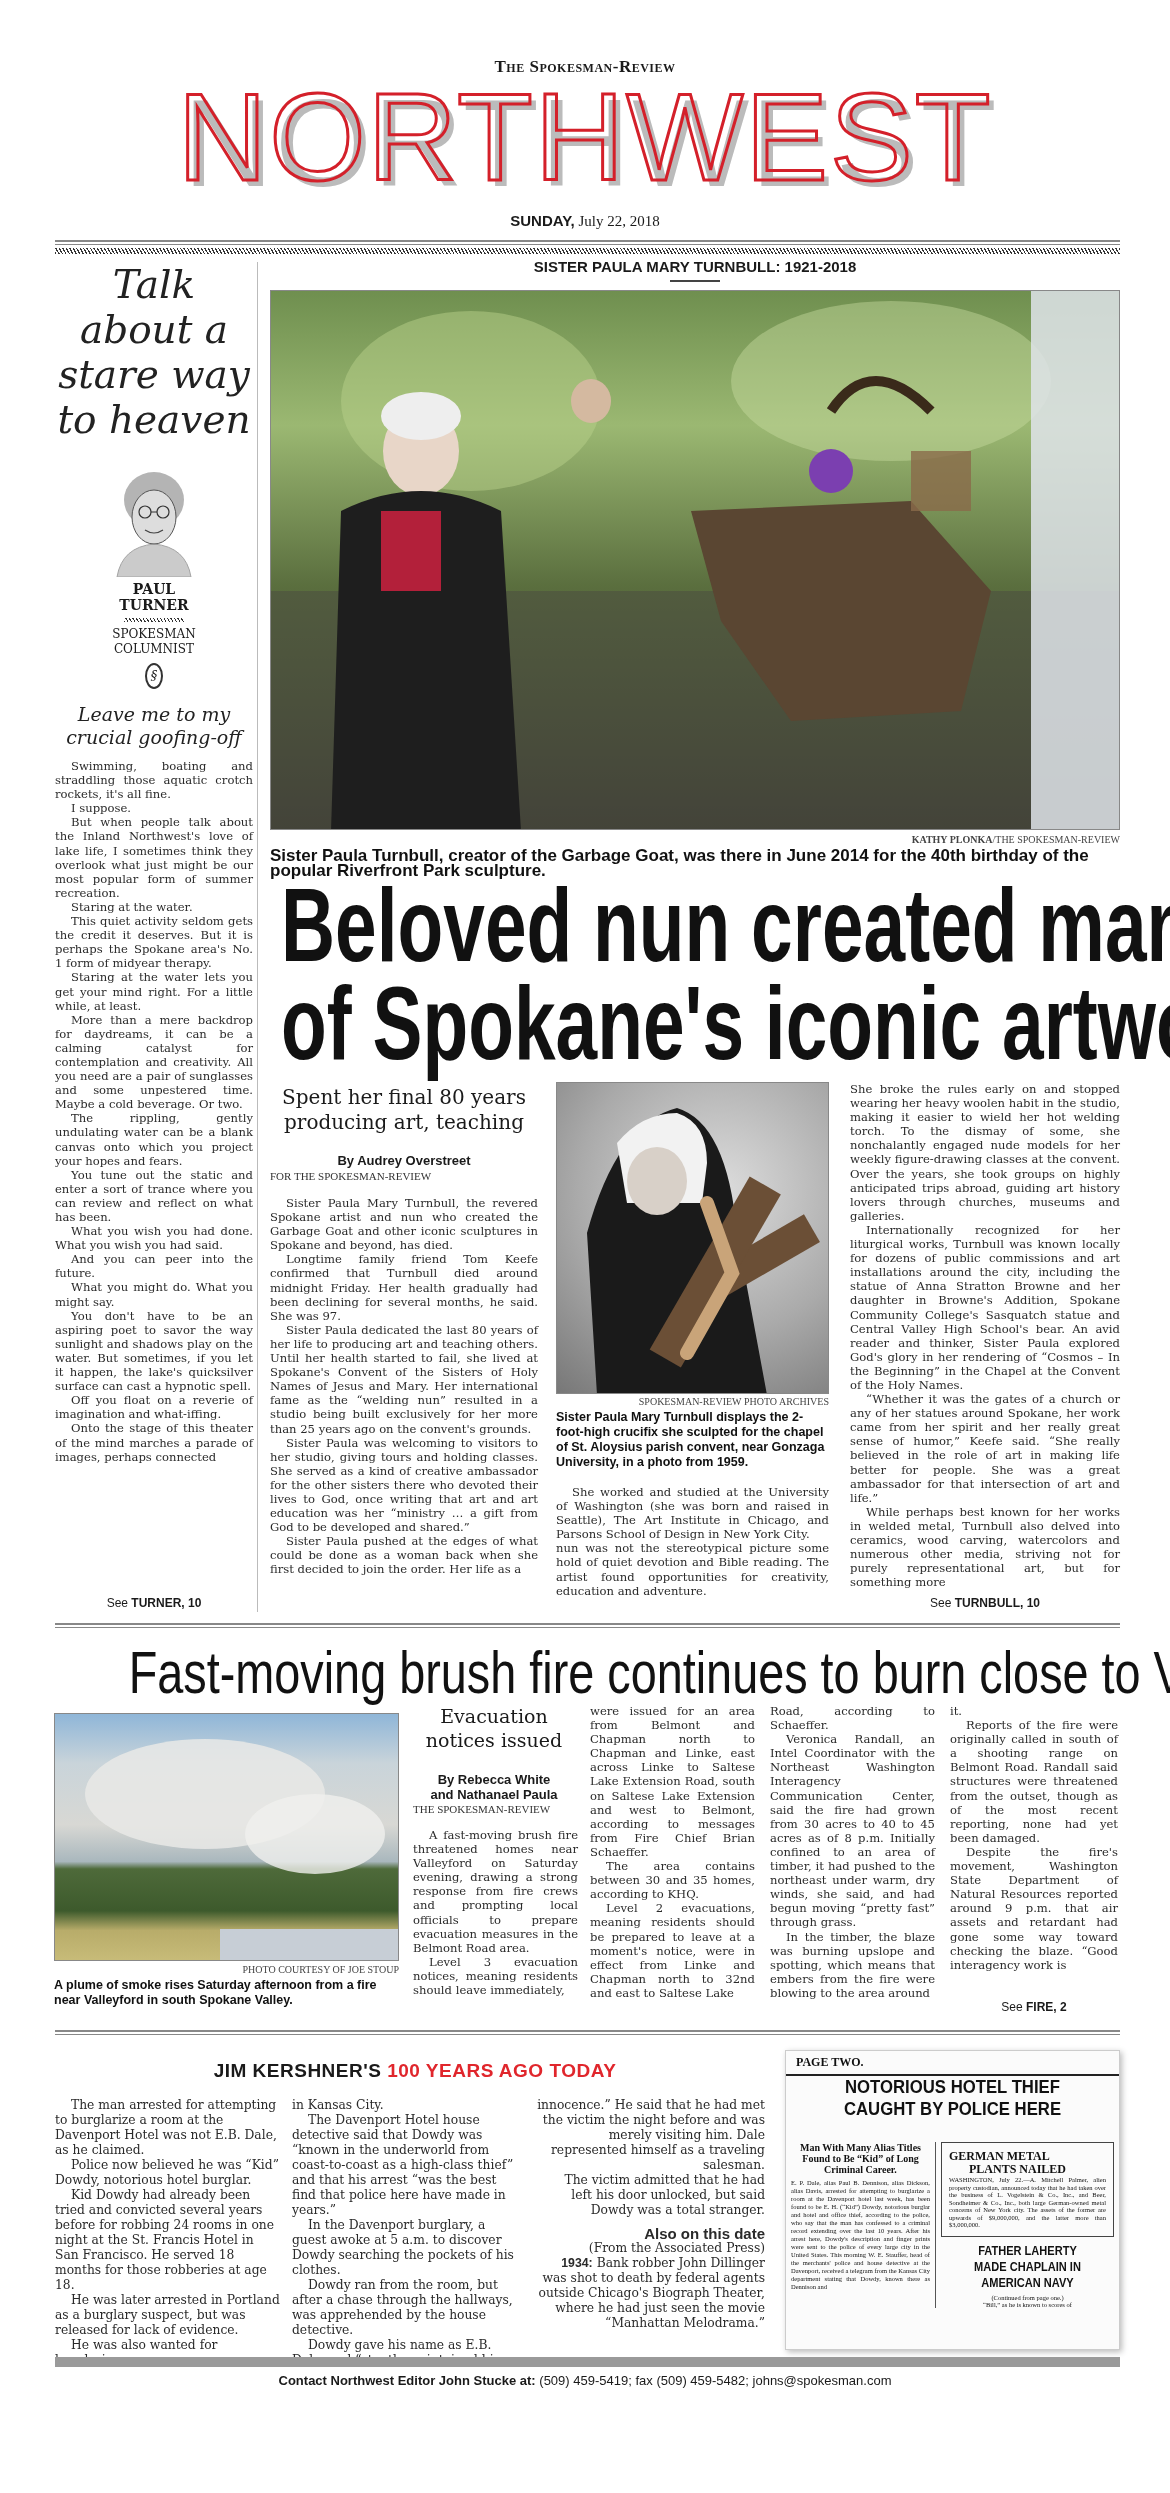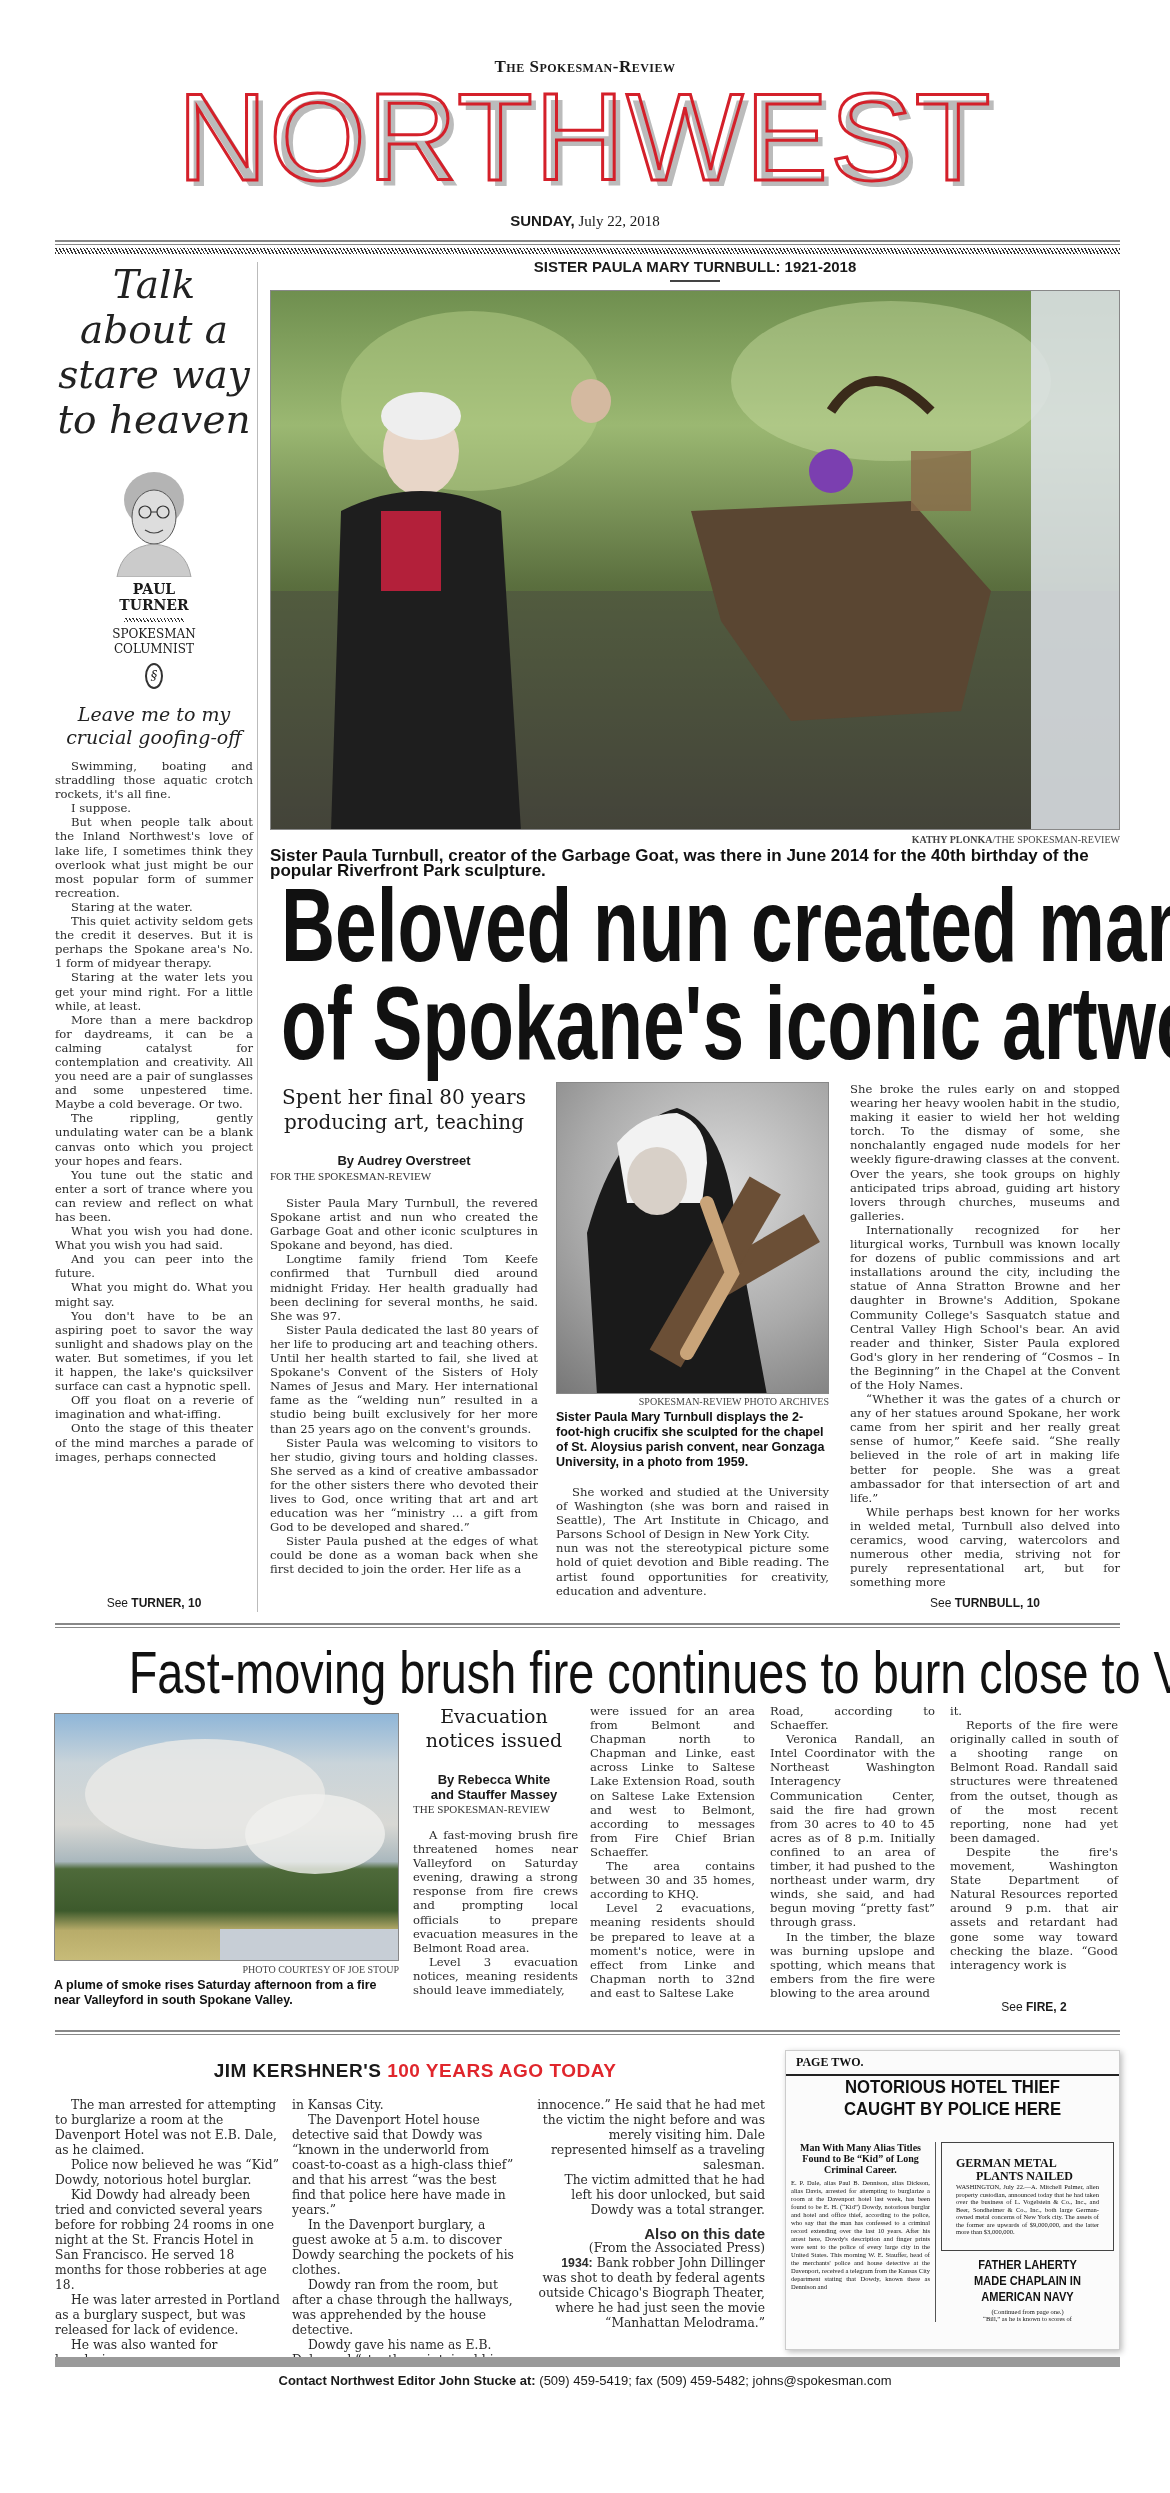--- a/index.html
+++ b/index.html
@@ -149,21 +149,21 @@
     <ellipse cx="260" cy="120" rx="70" ry="40" fill="#f0f0ee" opacity=".8"></ellipse>
     <rect x="165" y="215" width="180" height="33" fill="#c7ced6"></rect>
   </svg>
 </div>
 <div class="abs credit" style="left:54px;top:1964px;width:345px">PHOTO COURTESY OF JOE STOUP</div>
 <div class="abs caption" style="left:54px;top:1978px;width:345px;font-size:12.5px">A plume of smoke rises Saturday afternoon from a fire near Valleyford in south Spokane Valley.</div>
 
 <div class="abs" style="left:413px;top:1704px;width:162px;text-align:center;font-family:'DejaVu Serif',serif;font-size:19px;line-height:24px">Evacuation notices issued</div>
 <div class="abs byline" style="left:413px;top:1772px;width:162px;line-height:15px">
   <div>By Rebecca White</div>
-  <div>and Stauffer Massey</div>
+  <div>and Nathanael Paula</div>
 </div>
 <div class="abs affil" style="left:413px;top:1803px;width:162px">THE SPOKESMAN-REVIEW</div>
 <div class="abs body-text" style="left:413px;top:1828px;width:165px">
   <p>A fast-moving brush fire threatened homes near Valleyford on Saturday evening, drawing a strong response from fire crews and prompting local officials to prepare evacuation measures in the Belmont Road area.</p>
   <p>Level 3 evacuation notices, meaning residents should leave immediately,</p>
 </div>
 <div class="abs body-text" style="left:590px;top:1704px;width:165px">
   <p style="text-indent:0">were issued for an area from Belmont and Chapman north to Chapman and Linke, east across Linke to Saltese Lake Extension Road, south on Saltese Lake Extension and west to Belmont, according to messages from Fire Chief Brian Schaeffer.</p>
   <p>The area contains between 30 and 35 homes, according to KHQ.</p>
   <p>Level 2 evacuations, meaning residents should be prepared to leave at a moment's notice, were in effect from Linke and Chapman north to 32nd and east to Saltese Lake</p>
@@ -213,21 +213,21 @@
   <div style="font-family:'Liberation Sans',sans-serif;font-weight:bold;font-size:19px;line-height:22px;text-align:center;transform:scaleX(.88);white-space:nowrap">
     <div>NOTORIOUS HOTEL THIEF</div>
     <div>CAUGHT BY POLICE HERE</div>
   </div>
   <div style="display:flex;margin-top:22px">
     <div style="width:150px;padding:0 5px;border-right:1px solid #555">
       <div style="font-weight:bold;font-size:10px;line-height:11px;text-align:center">Man With Many Alias Titles Found to Be “Kid” of Long Criminal Career.</div>
       <div style="font-size:6.5px;line-height:8px;margin-top:4px;text-align:justify">E. P. Dale, alias Paul B. Dennison, alias Dickson, alias Davis, arrested for attempting to burglarize a room at the Davenport hotel last week, has been found to be E. H. (“Kid”) Dowdy, notorious burglar and hotel and office thief, according to the police, who say that the man has confessed to a criminal record extending over the last 10 years. After his arrest here, Dowdy's description and finger prints were sent to the police of every large city in the United States. This morning W. E. Stauffer, head of the merchants' police and house detective at the Davenport, received a telegram from the Kansas City department stating that Dowdy, known there as Dennison and</div>
     </div>
     <div style="flex:1;padding:0 5px">
-      <div style="border:1px solid #444;padding:14px">
+      <div style="border:1px solid #444;padding:7px">
         <div style="font-weight:bold;font-size:12px;line-height:13px">
           <div>GERMAN METAL</div>
           <div style="padding-left:20px">PLANTS NAILED</div>
         </div>
         <div style="font-size:6.5px;line-height:7.5px;text-align:justify">WASHINGTON, July 22.—A. Mitchell Palmer, alien property custodian, announced today that he had taken over the business of L. Vogelstein &amp; Co., Inc., and Beer, Sondheimer &amp; Co., Inc., both large German-owned metal concerns of New York city. The assets of the former are upwards of $9,000,000, and the latter more than $3,000,000.</div>
       </div>
       <div style="font-family:'Liberation Sans',sans-serif;font-weight:bold;font-size:13px;line-height:16px;text-align:center;margin-top:6px;transform:scaleX(.85)">
         <div>FATHER LAHERTY</div>
         <div>MADE CHAPLAIN IN</div>
         <div>AMERICAN NAVY</div>

